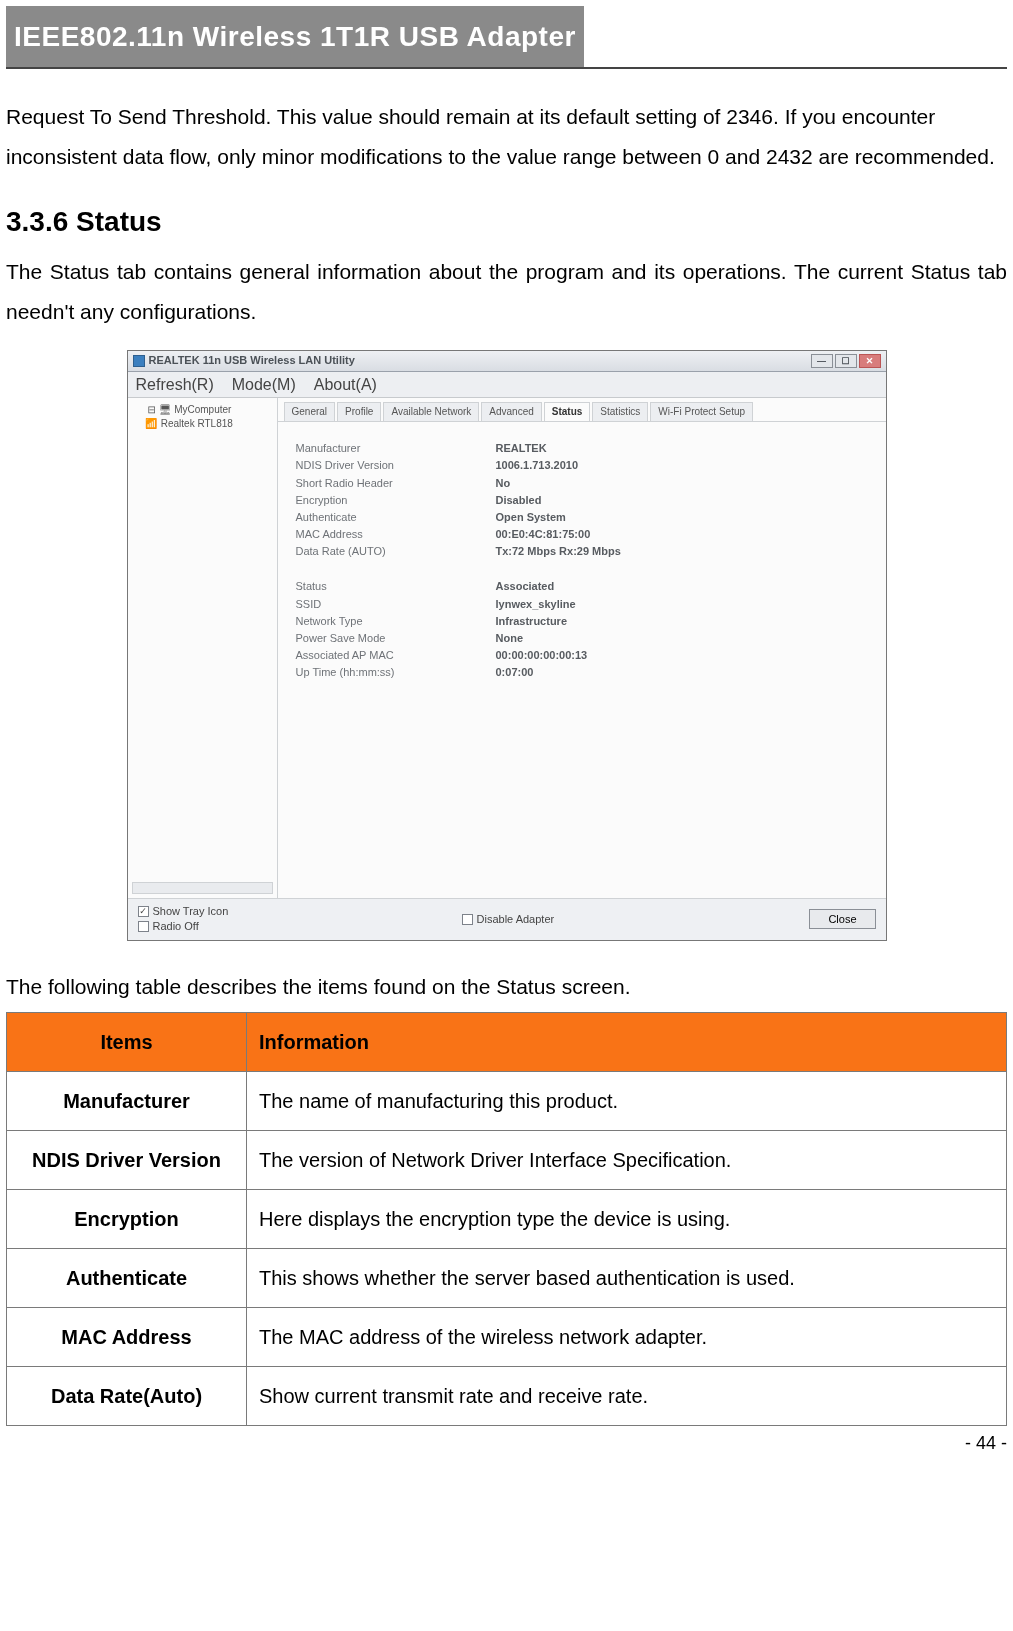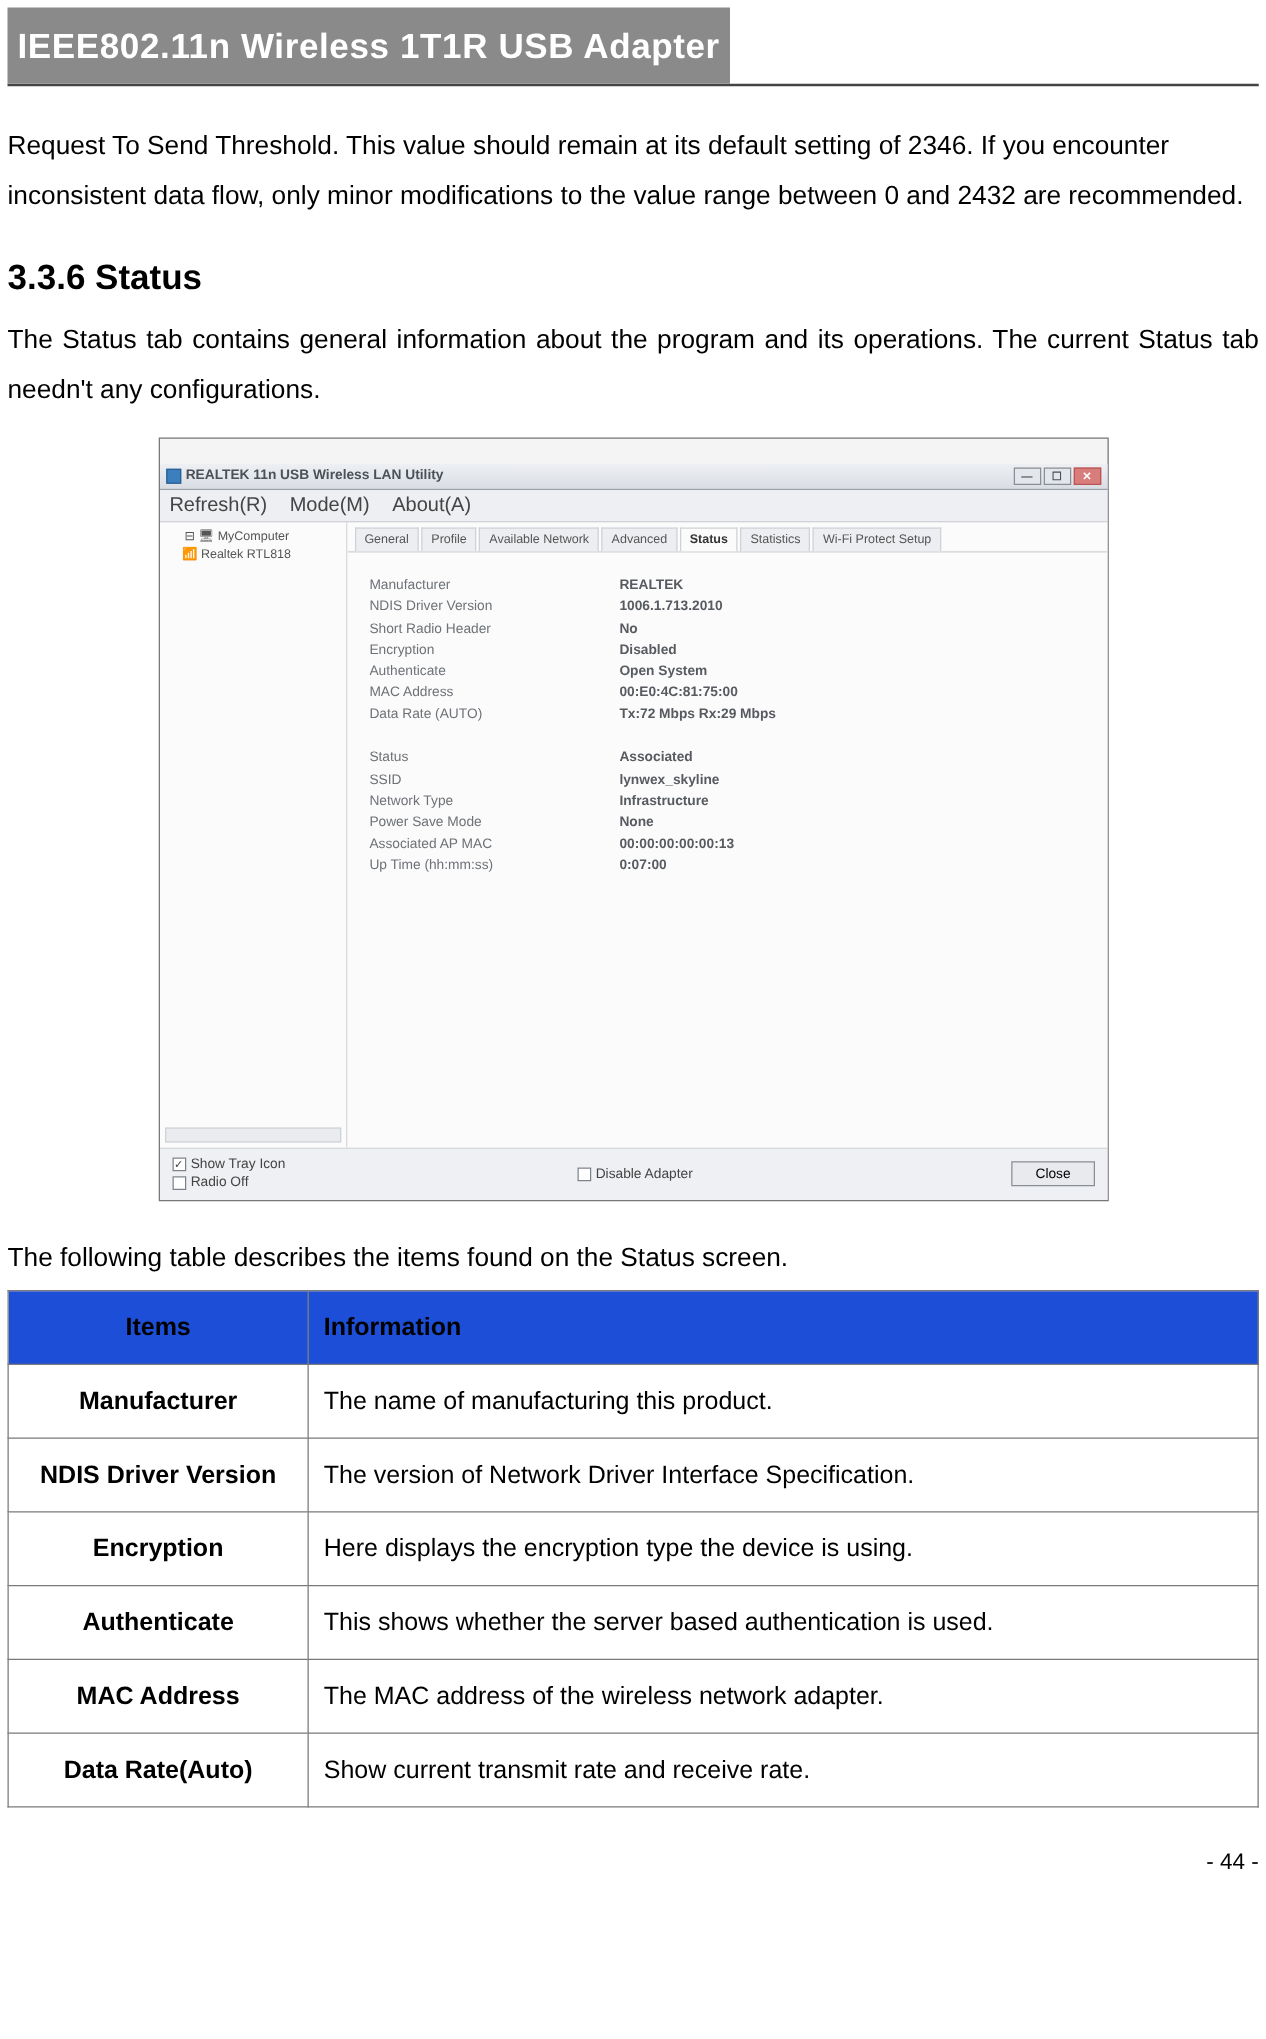--- a/index.html
+++ b/index.html
@@ -40,21 +40,21 @@
     font-size: 11px;
     color: #444;
     line-height: 1.2;
     filter: blur(0.3px);
   }
   .titlebar {
     display: flex; align-items: center; justify-content: space-between;
     background: linear-gradient(#eef0f3,#d9dde3);
     padding: 3px 5px;
     border-bottom: 1px solid #9aa1ab;
-    font-size: 11px; font-weight: bold; color: #4b5157; margin-top: 20px;
+    font-size: 11px; font-weight: bold; color: #4b5157;
   }
   .tb-left { display:flex; align-items:center; gap:4px; }
   .tb-icon { width:12px; height:12px; background:#3b7fbf; border:1px solid #2d5f8f; }
   .tb-ctrls { display:flex; gap:2px; }
   .tb-btn { width:22px; height:14px; border:1px solid #8a8f96; background:#e3e6ea; font-size:9px; display:flex; align-items:center; justify-content:center; }
   .tb-btn.close { background:#d87c7c; color:#fff; border-color:#b55; }
   .menubar { display:flex; gap:18px; padding:3px 8px; border-bottom:1px solid #c7cacd; background:#edeff2; font-size:16px; }
   .win-body { display:flex; height:500px; }
   .w-tree {
     width:150px; border-right:1px solid #cfd2d5; background:#fbfbfb; padding:6px 4px;
@@ -85,27 +85,27 @@
     width: 100%;
     border-collapse: collapse;
     font-size: 20px;
   }
   table.desc th, table.desc td {
     border: 1px solid #7a7a7a;
     padding: 10px 12px;
     vertical-align: middle;
   }
   table.desc thead th {
-    background: #1d4ed8;
+    background: #f97316;
     font-weight: bold;
     text-align: left;
   }
   table.desc thead th.items { width: 240px; text-align: center; }
   table.desc tbody td.items { text-align: center; font-weight: bold; }
-  .page-num { text-align: right; font-size: 18px; margin-top: 26px; }
+  .page-num { text-align: right; font-size: 18px; }
 </style>
 </head>
 <body>
 
 <div class="header-bar">
   <div class="header-title">IEEE802.11n Wireless 1T1R USB Adapter</div>
 </div>
 
 <p class="body-text">Request To Send Threshold. This value should remain at its default setting of 2346. If you encounter inconsistent data flow, only minor modifications to the value range between 0 and 2432 are recommended.</p>
 

